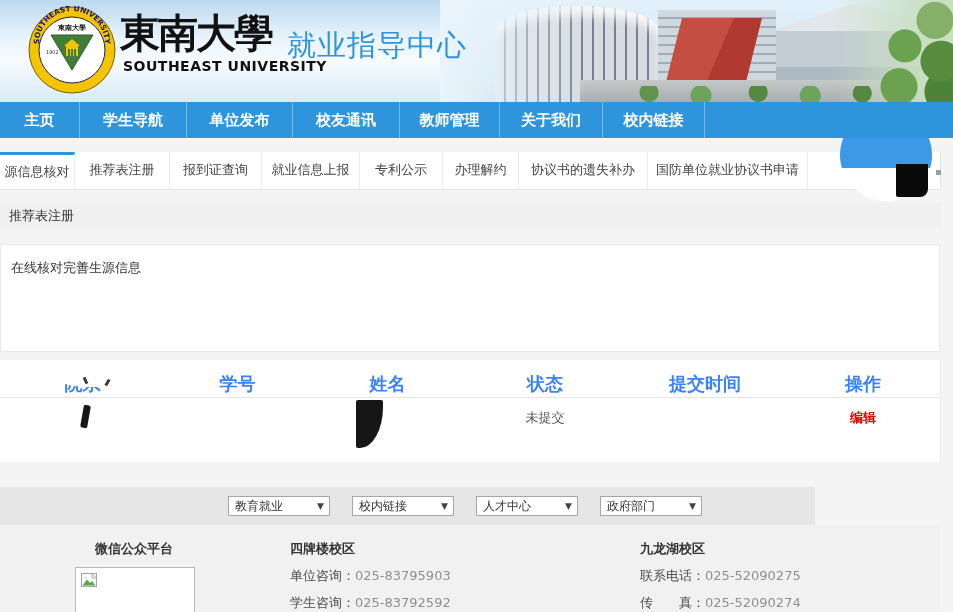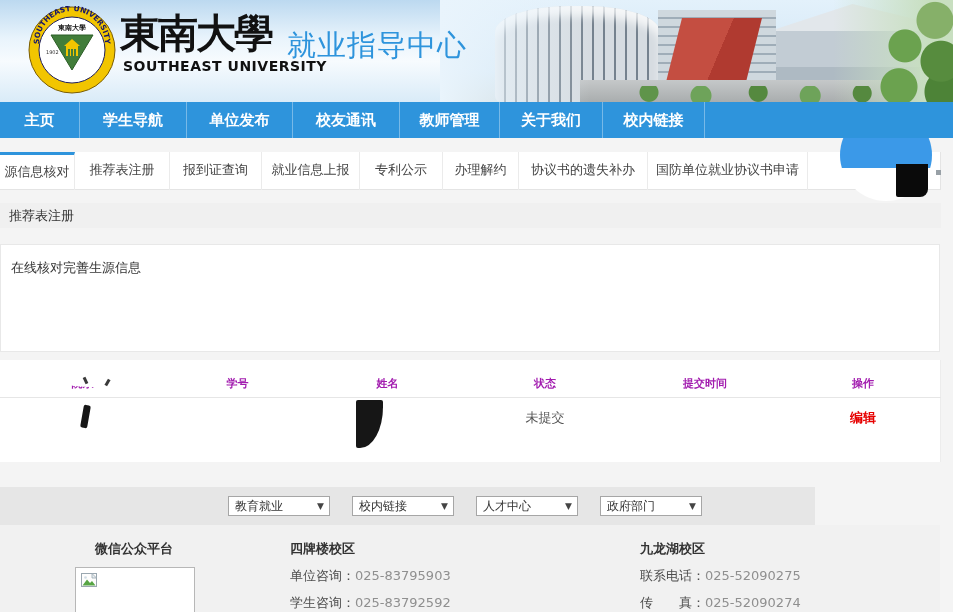--- a/index.html
+++ b/index.html
@@ -117,21 +117,21 @@
   .intro-box {
     position:absolute; left:0; top:244px; width:940px; height:108px;
     background:#fff; border:1px solid #e8e8e8;
     font-size:13px; color:#333; padding:14px 0 0 10px; z-index:1;
   }
   
   .result-table { position:absolute; left:0; top:360px; width:941px; height:102px;
     background:#fff; border-right:1px solid #ececec; z-index:1; }
   .thead { position:absolute; left:0; top:13px; width:941px; height:25px;
     display:flex; border-bottom:1px solid #e6e6e6; }
-  .th { font-size:11px; font-weight:bold; color:#a21caf; text-align:center; line-height:22px; }
+  .th { font-size:18px; font-weight:bold; color:#3b82f6; text-align:center; line-height:22px; }
   .trow { position:absolute; left:0; top:38px; width:941px; height:64px; display:flex; }
   .td { font-size:13px; color:#555; text-align:center; padding-top:11px; }
   .td.action { color:#e60000; font-weight:bold; cursor:pointer; }
   .c1{width:165px}.c2{width:145px}.c3{width:155px}.c4{width:160px}.c5{width:160px}.c6{width:156px}
   .redact-w1 { position:absolute; left:56px; top:4px; width:88px; height:23px; background:#fff; border-radius:40%; }
   .frag { position:absolute; width:3px; height:7px; background:#3a3a3a; }
   .redact-w2 { position:absolute; left:338px; top:3px; width:30px; height:24px; background:#fff; }
   .redact-b1 { position:absolute; left:82px; top:45px; width:7px; height:23px; background:#161616;
     transform:rotate(10deg); border-radius:2px; }
   .redact-b2 { position:absolute; left:356px; top:40px; width:27px; height:48px; background:#161616;

